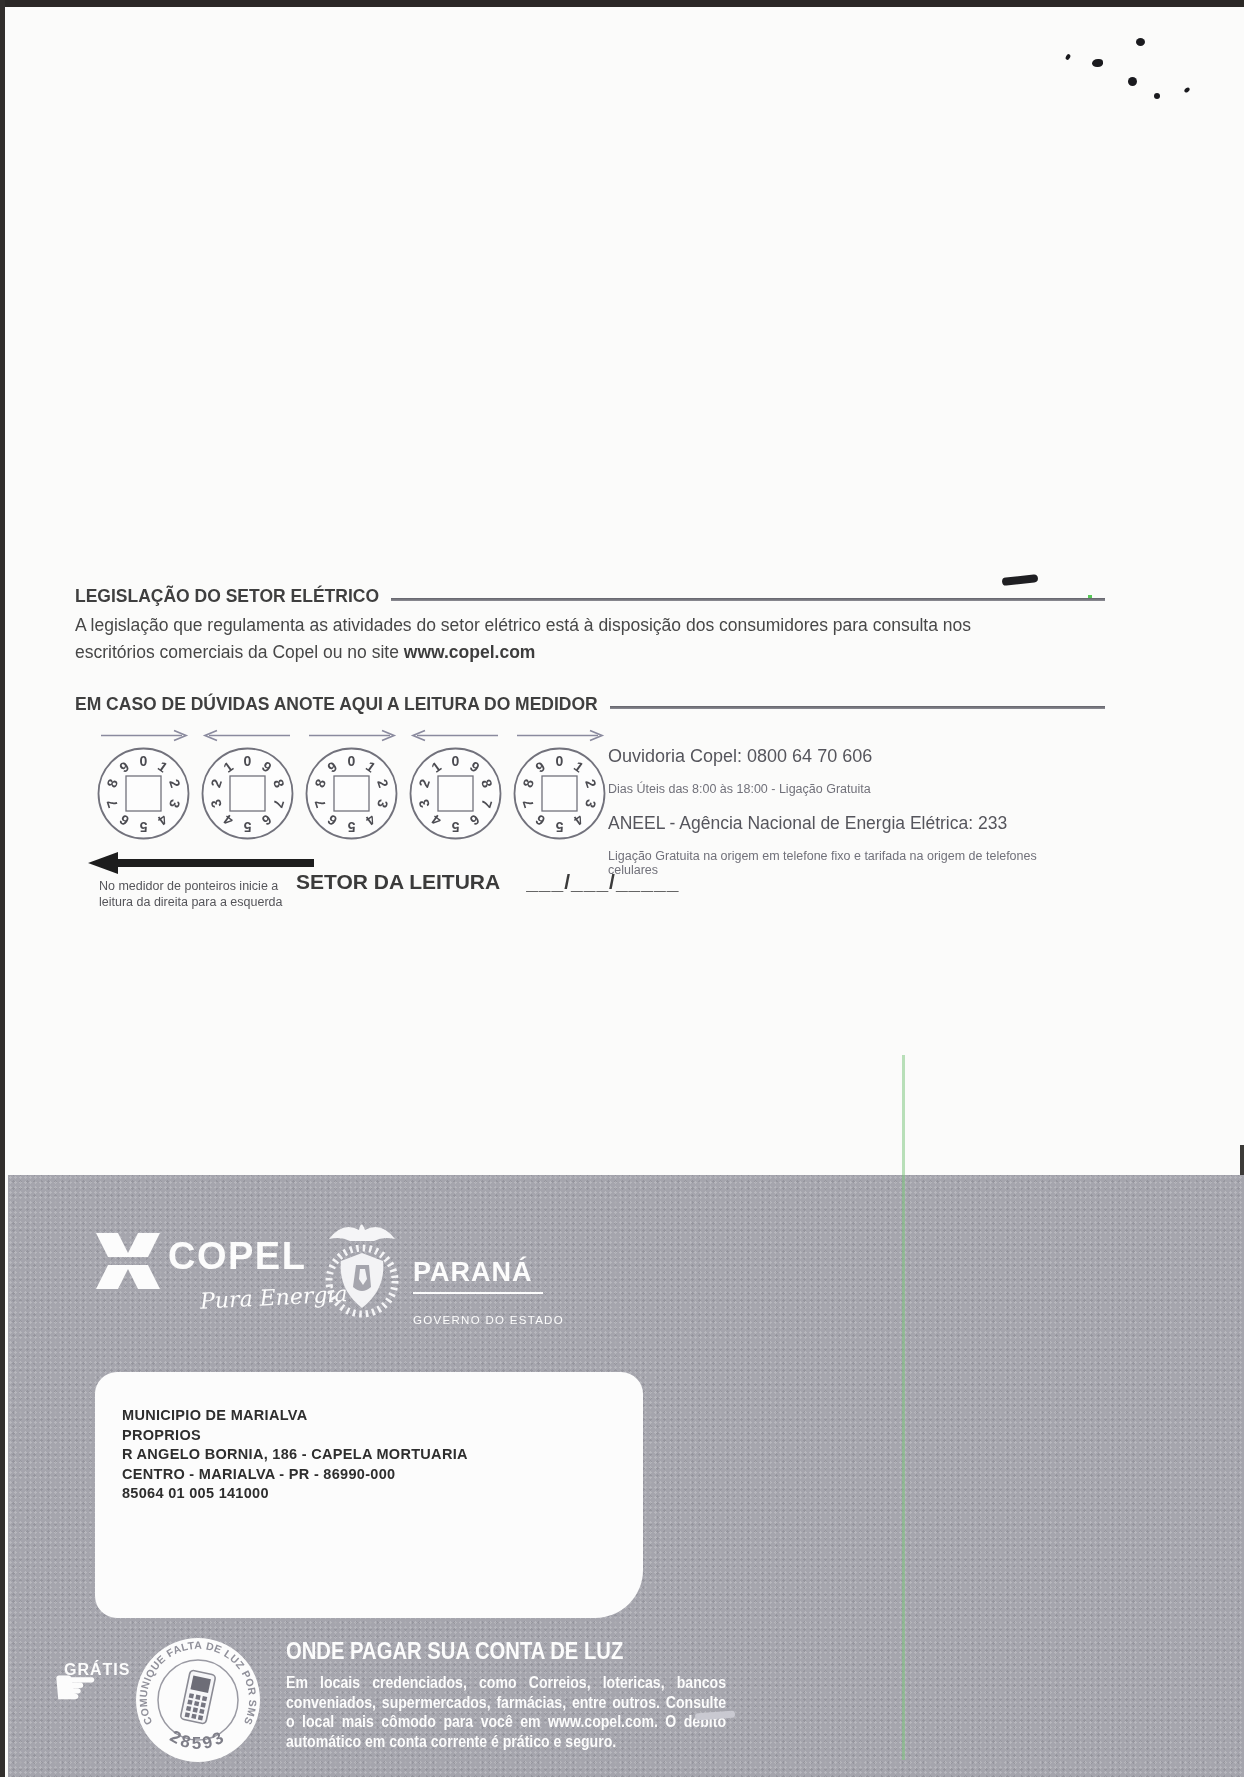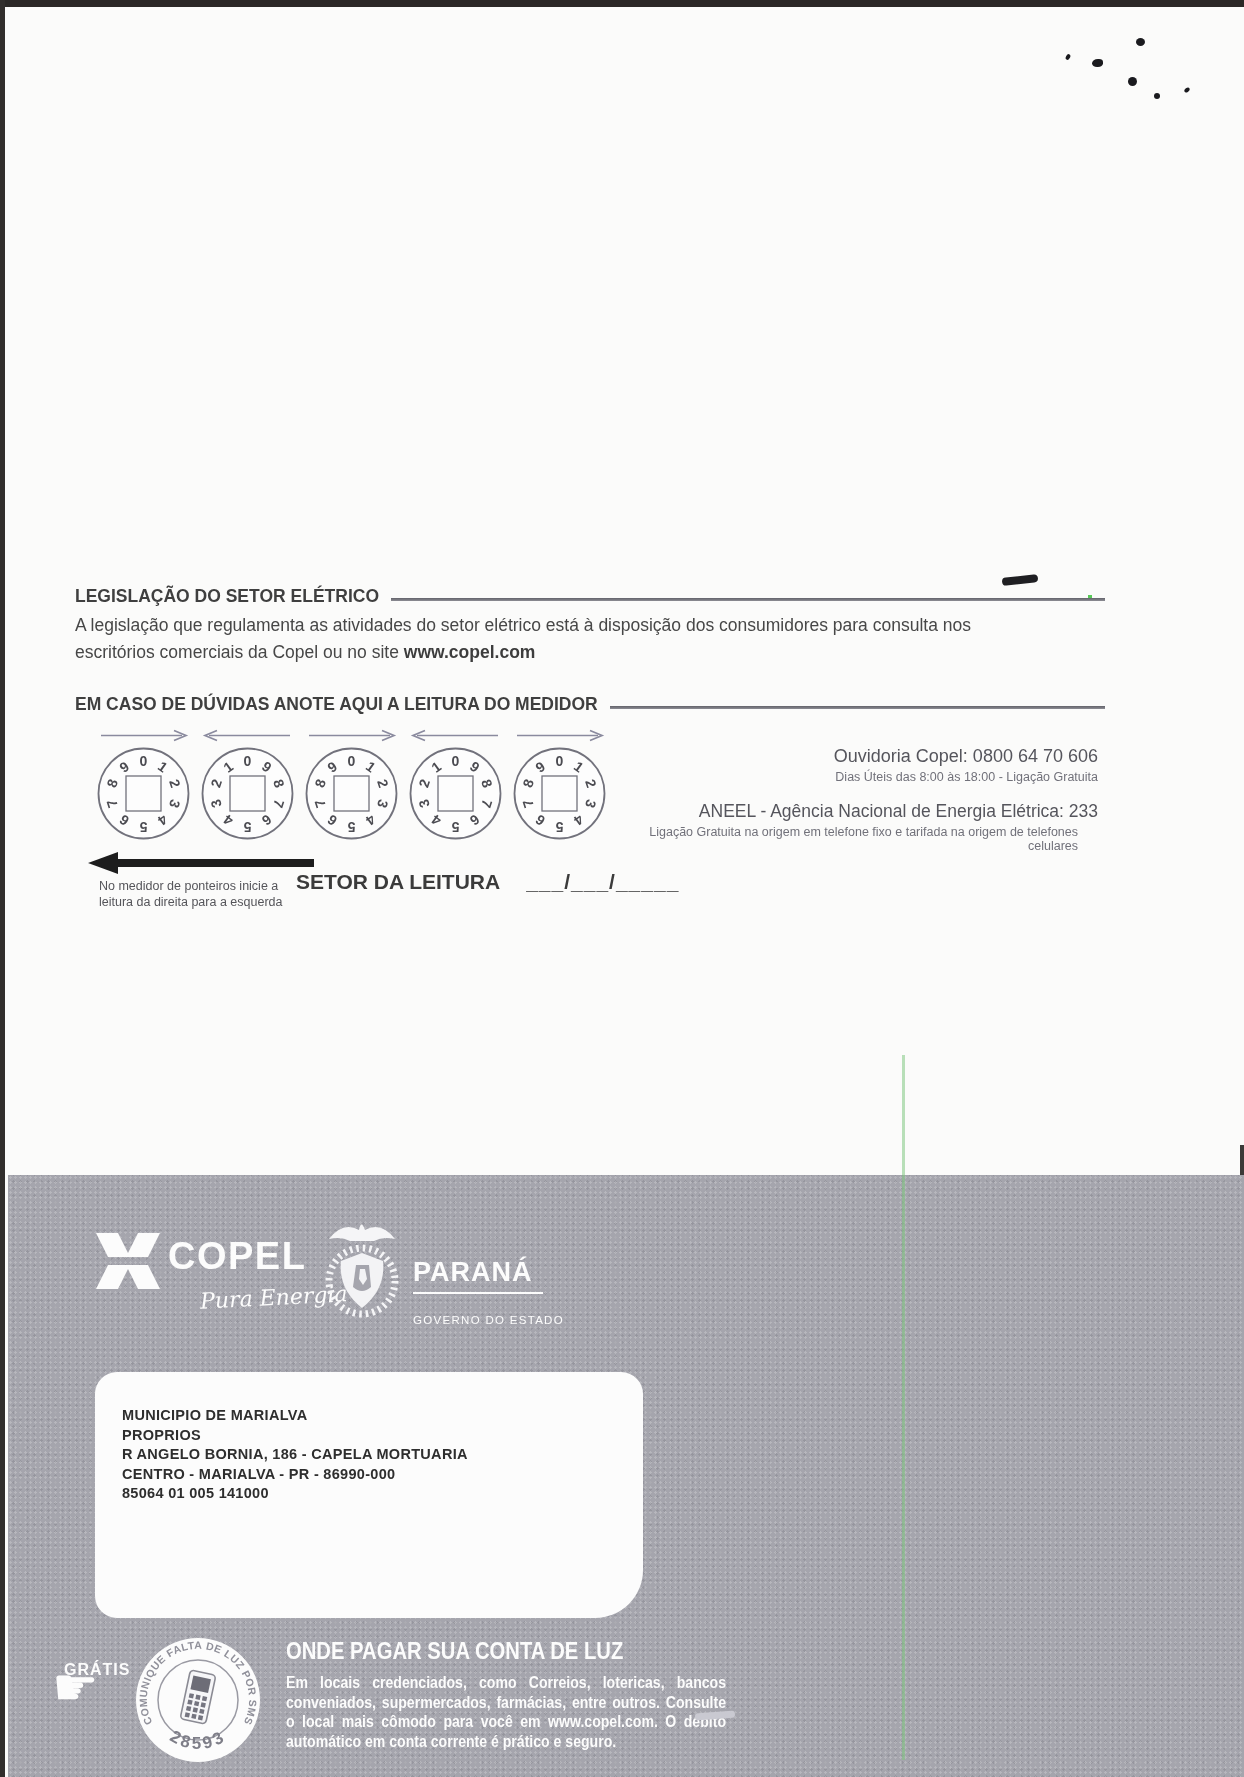--- a/index.html
+++ b/index.html
@@ -30,23 +30,23 @@
   .dial-face text{font-family:"Liberation Sans",sans-serif;font-size:14px;font-weight:bold;fill:#4c4c52;}
   
   .big-arrow{position:absolute;left:88px;top:852px;width:228px;height:22px;}
   .big-arrow .shaft{position:absolute;left:28px;top:7px;width:198px;height:8px;background:#1d1d1d;}
   .big-arrow .head{position:absolute;left:0;top:0;width:0;height:0;
       border-right:30px solid #1d1d1d;border-top:11px solid transparent;border-bottom:11px solid transparent;}
   .meter-note{position:absolute;left:99px;top:878px;font-size:12.5px;line-height:16px;color:#55555a;}
   .date-row{position:absolute;left:296px;top:870px;font-size:21px;font-weight:bold;color:#3b3b3b;}
   .date-row .blanks{margin-left:26px;letter-spacing:1px;}
   
-  .contacts{position:absolute;left:608px;top:746px;width:490px;text-align:right;}
+  .contacts{position:absolute;left:608px;top:746px;width:490px;}
   .c-title{font-size:18px;color:#55555c;}
-  .c-sub{font-size:12.5px;color:#71717a;margin-top:3px;}
+  .c-sub{font-size:12.5px;color:#71717a;margin-top:15px;}
   .c-gap{height:17px;}
   .c-title2{font-size:17.5px;color:#55555c;}
   
   #footer{position:absolute;left:8px;top:1175px;width:1218px;height:700px;
      background-color:#a5a5ad;
      background-image:radial-gradient(rgba(255,255,255,.20) 1px,transparent 1.3px),
                       radial-gradient(rgba(55,55,66,.14) 1px,transparent 1.3px);
      background-size:5px 5px,7px 7px;background-position:0 0,2px 3px;padding-left:36px;}
   .copel-mark{position:absolute;left:88px;top:57px;width:64px;height:58px;}
   .copel-word{position:absolute;left:160px;top:60px;font-size:38px;font-weight:bold;color:#fcfcfc;letter-spacing:1.5px;}

